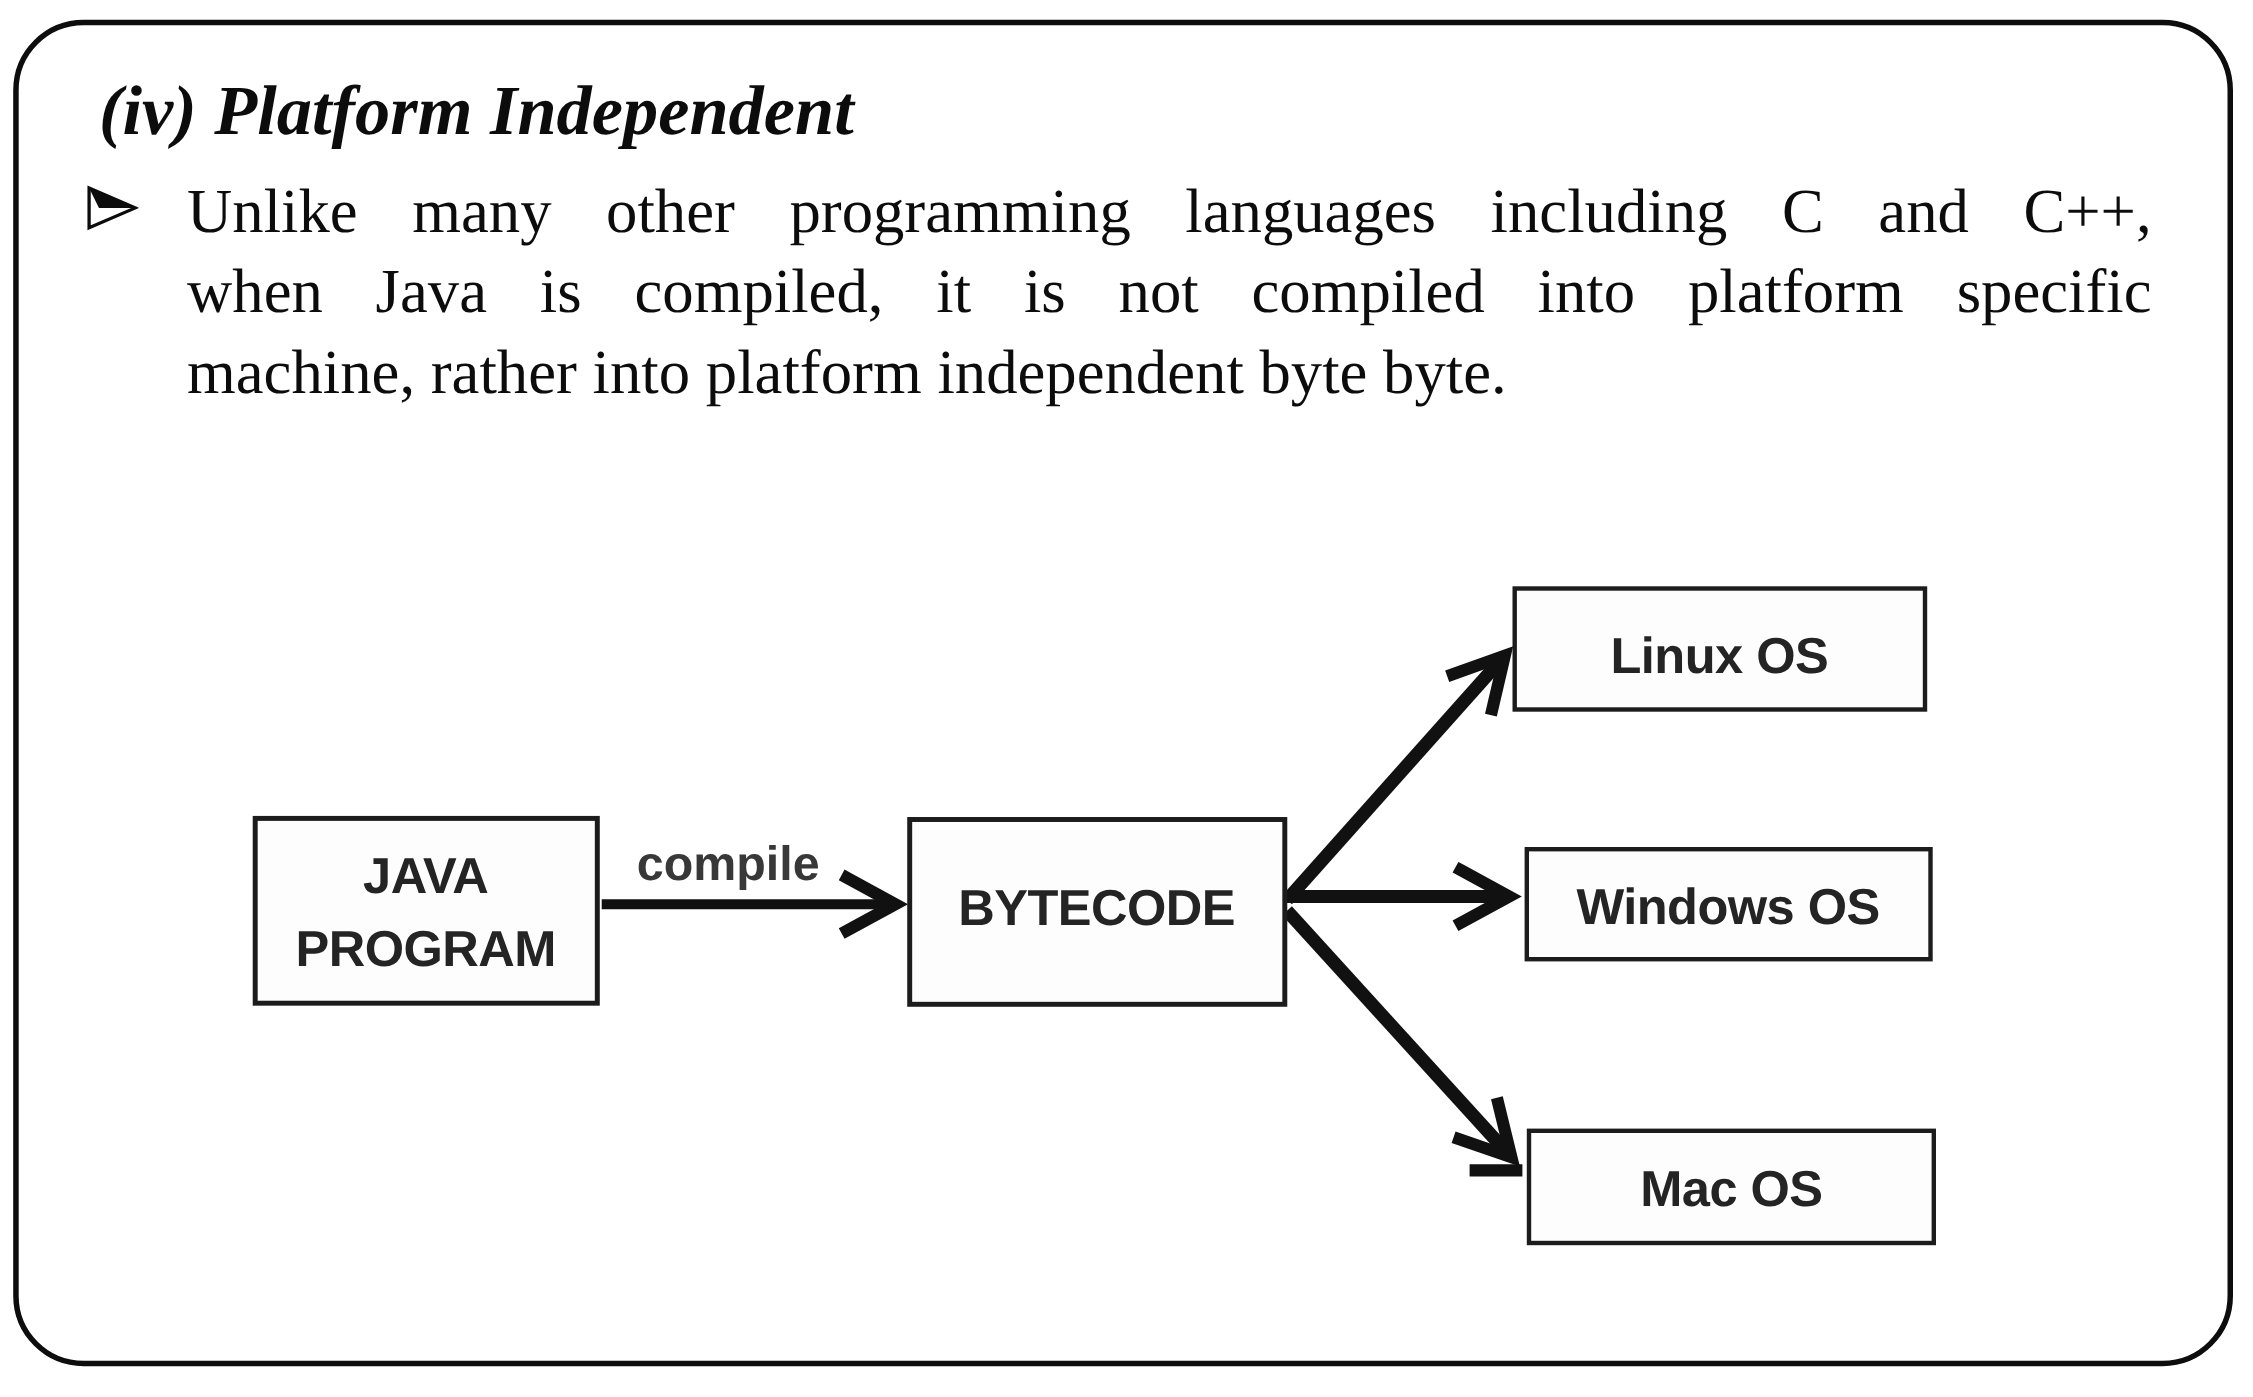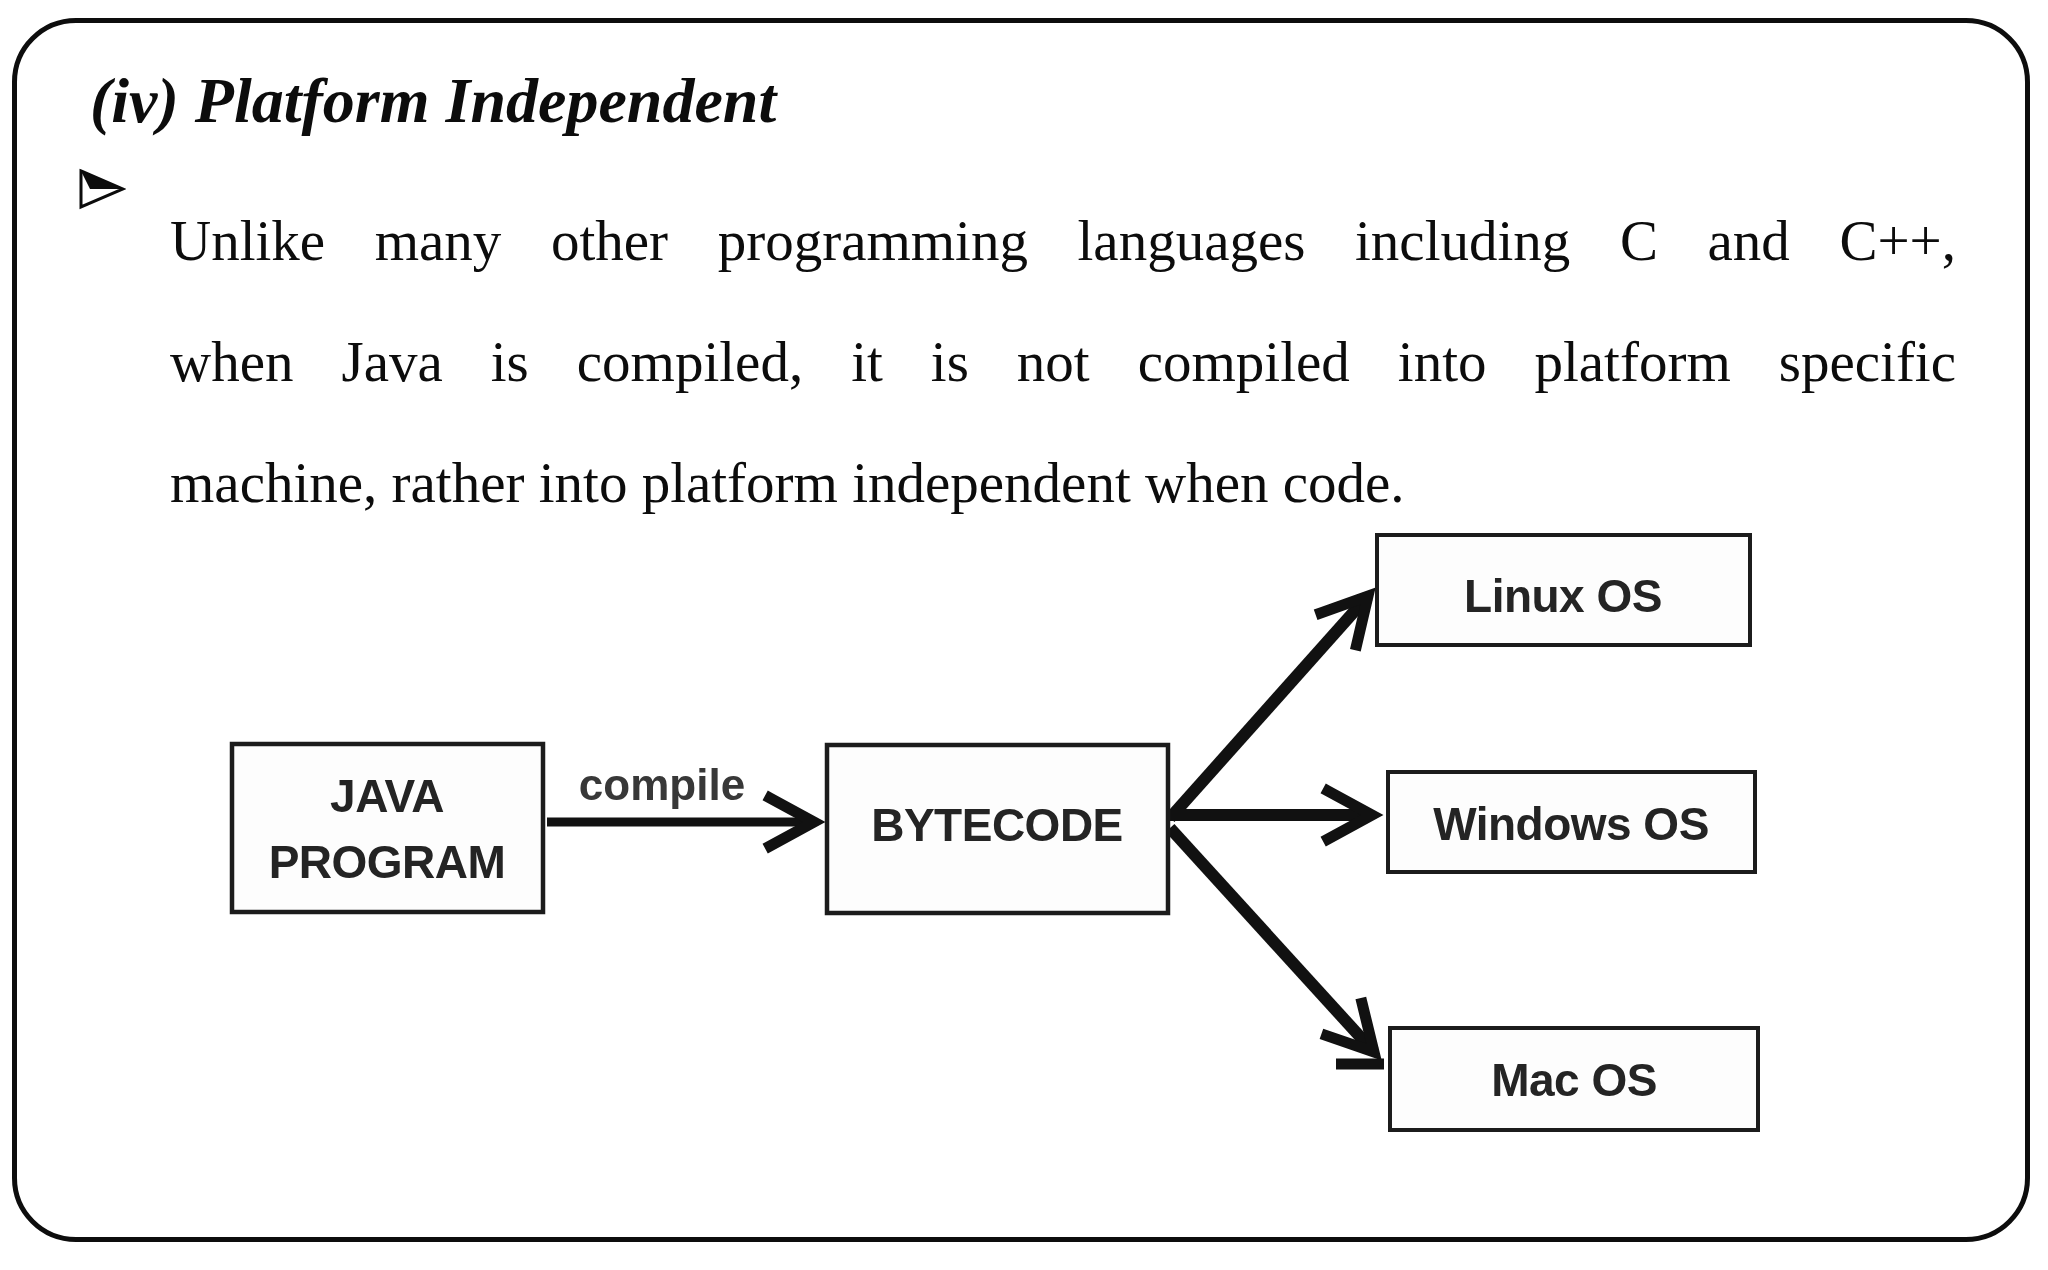--- a/index.html
+++ b/index.html
@@ -55,21 +55,20 @@
     top: 156px;
     width: 1786px;
     font-family: "Liberation Serif", serif;
     font-size: 57px;
     line-height: 73px;
     color: #0c0c0c;
   }
   .pline {
     white-space: nowrap;
     text-align: left;
-    margin-top: 48px;
   }
   .pline.just {
     white-space: normal;
     text-align: justify;
     text-align-last: justify;
   }
   .diagram {
     position: absolute;
     left: 0;
     top: 0;
@@ -102,21 +101,21 @@
   <div class="bullet">
     <svg width="48" height="42" viewBox="0 0 48 42">
       <polygon points="3,3 45,21 3,39" fill="#ffffff" stroke="#0c0c0c" stroke-width="3" stroke-linejoin="miter"></polygon>
       <polygon points="3,3 45,21 12,21" fill="#0c0c0c"></polygon>
     </svg>
   </div>
 
   <div class="para">
     <div class="pline just">Unlike many other programming languages including C and C++,</div>
     <div class="pline just">when Java is compiled, it is not compiled into platform specific</div>
-    <div class="pline">machine, rather into platform independent when code.</div>
+    <div class="pline">machine, rather into platform independent byte byte.</div>
   </div>
 
   <svg class="diagram" viewBox="0 0 2048 1270">
     <defs>
       <marker id="ah" orient="auto" markerUnits="userSpaceOnUse" markerWidth="70" markerHeight="70" refX="52" refY="32">
         <path d="M8,8 L52,32 L8,56" fill="none" stroke="#111111" stroke-width="11" stroke-linecap="square"></path>
       </marker>
     </defs>
 
     <line x1="547" y1="822" x2="814" y2="822" stroke="#111111" stroke-width="9" marker-end="url(#ah)"></line>

